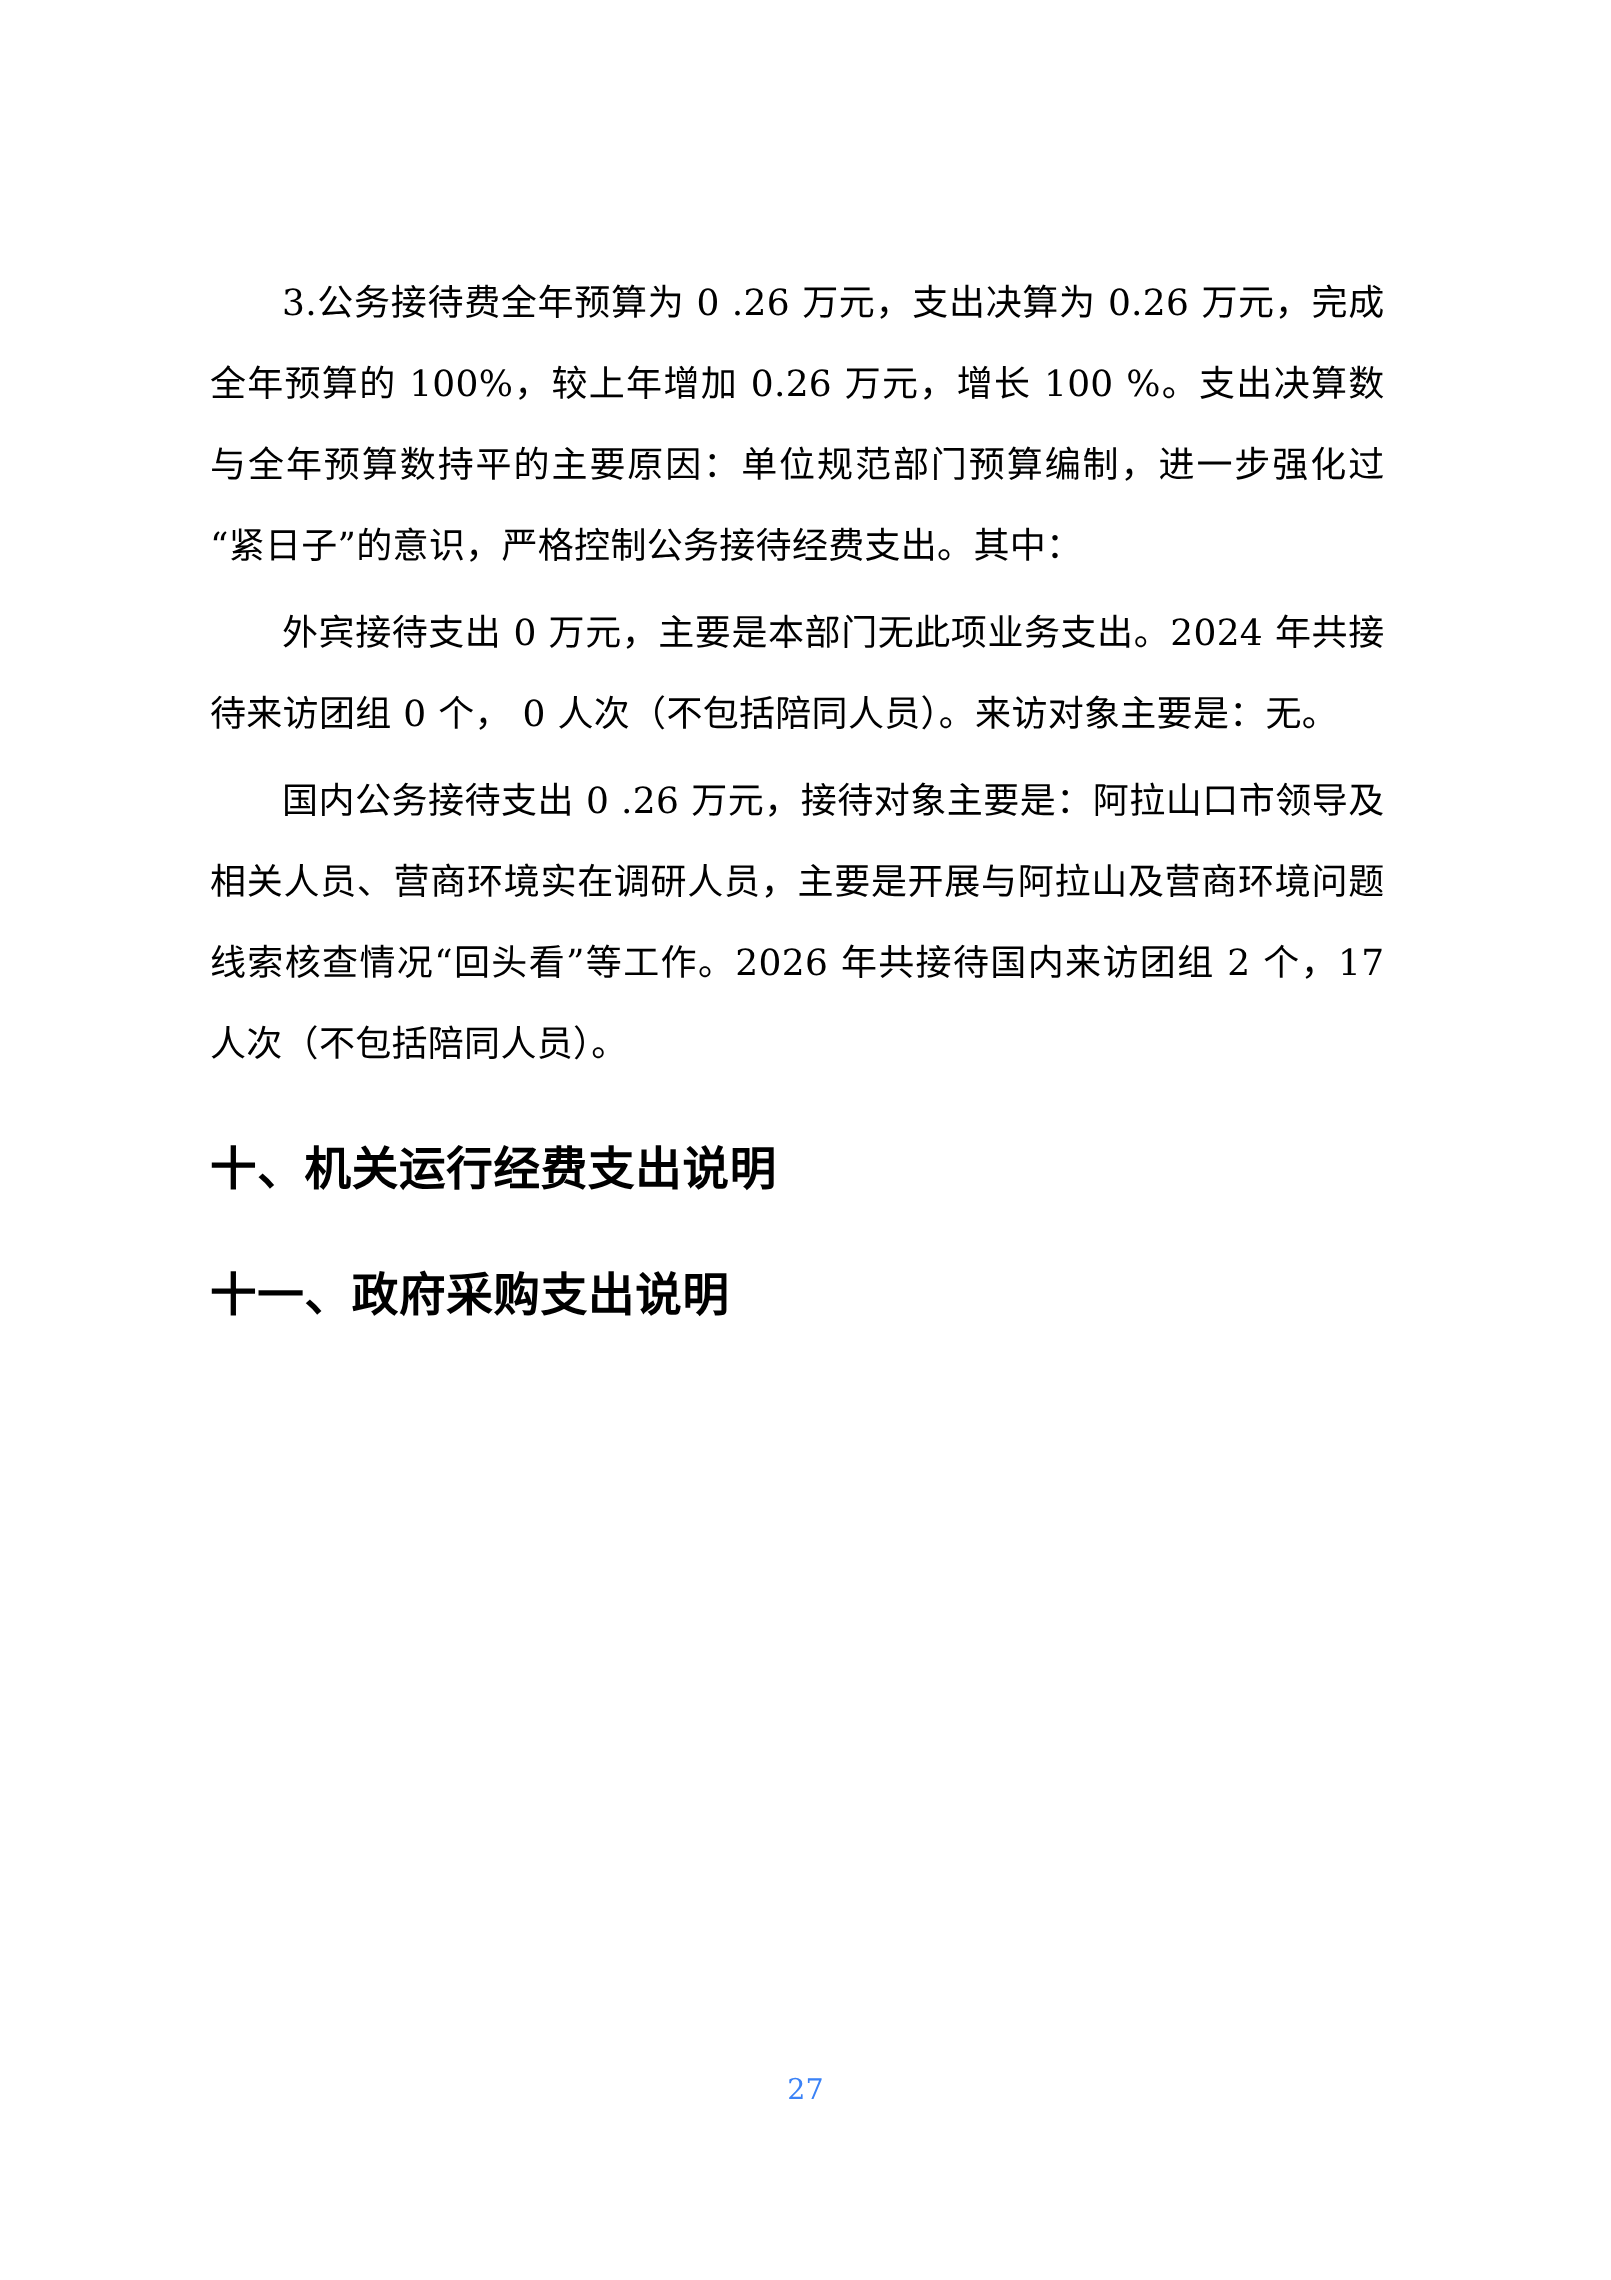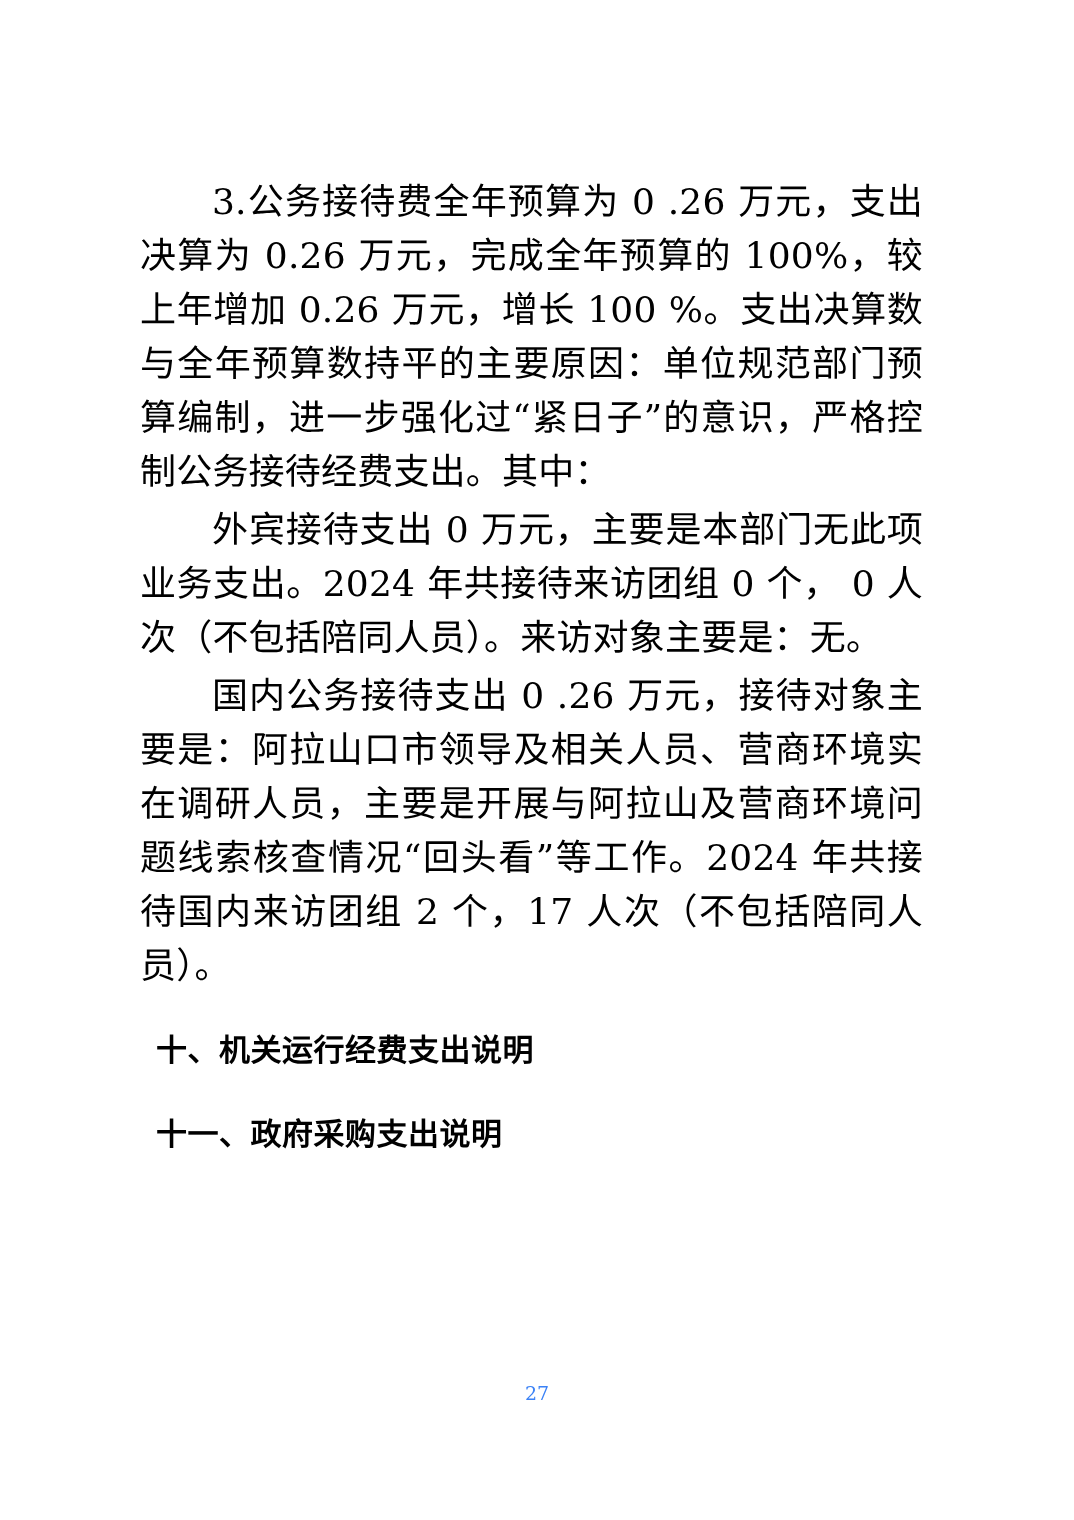--- a/index.html
+++ b/index.html
@@ -23,33 +23,33 @@
     background: #ffffff;
     overflow: hidden;
   }
   .content {
     position: absolute;
     left: 140px;
     top: 175px;
     width: 800px;
   }
   .para {
-    font-size: 36px;
+    font-size: 24px;
     line-height: 54px;
     text-align: justify;
     text-justify: inter-ideograph;
     margin: 0 17px 4px 0;
     text-indent: 2em;
     letter-spacing: 0.2px;
   }
   .heading {
     font-size: 31px;
     line-height: 54px;
     font-weight: bold;
-    margin: 30px 0 10px 16px;
+    margin: 30px 0 10px 0;
     letter-spacing: 0.5px;
   }
   .page-number {
     position: absolute;
     left: 0;
     right: 0;
     top: 1382px;
     text-align: center;
     font-size: 19px;
     font-family: "DejaVu Serif", "Liberation Serif", serif;
@@ -60,21 +60,21 @@
 <body>
 
 <div class="page">
 
   <div class="content">
 
     <p class="para">3.公务接待费全年预算为 0 .26 万元，支出决算为 0.26 万元，完成全年预算的 100%，较上年增加 0.26 万元，增长 100 %。支出决算数与全年预算数持平的主要原因：单位规范部门预算编制，进一步强化过“紧日子”的意识，严格控制公务接待经费支出。其中：</p>
 
     <p class="para">外宾接待支出 0 万元，主要是本部门无此项业务支出。2024 年共接待来访团组 0 个， 0 人次（不包括陪同人员）。来访对象主要是：无。</p>
 
-    <p class="para">国内公务接待支出 0 .26 万元，接待对象主要是：阿拉山口市领导及相关人员、营商环境实在调研人员，主要是开展与阿拉山及营商环境问题线索核查情况“回头看”等工作。2024 年共接待国内来访团组 2 个，17 人次（不包括陪同人员）。</p>
+    <p class="para">国内公务接待支出 0 .26 万元，接待对象主要是：阿拉山口市领导及相关人员、营商环境实在调研人员，主要是开展与阿拉山及营商环境问题线索核查情况“回头看”等工作。2026 年共接待国内来访团组 2 个，17 人次（不包括陪同人员）。</p>
 
     <h2 class="heading">十、机关运行经费支出说明</h2>
 
 
     <h2 class="heading">十一、政府采购支出说明</h2>
 
 
   </div>
 
   <div class="page-number">27</div>

